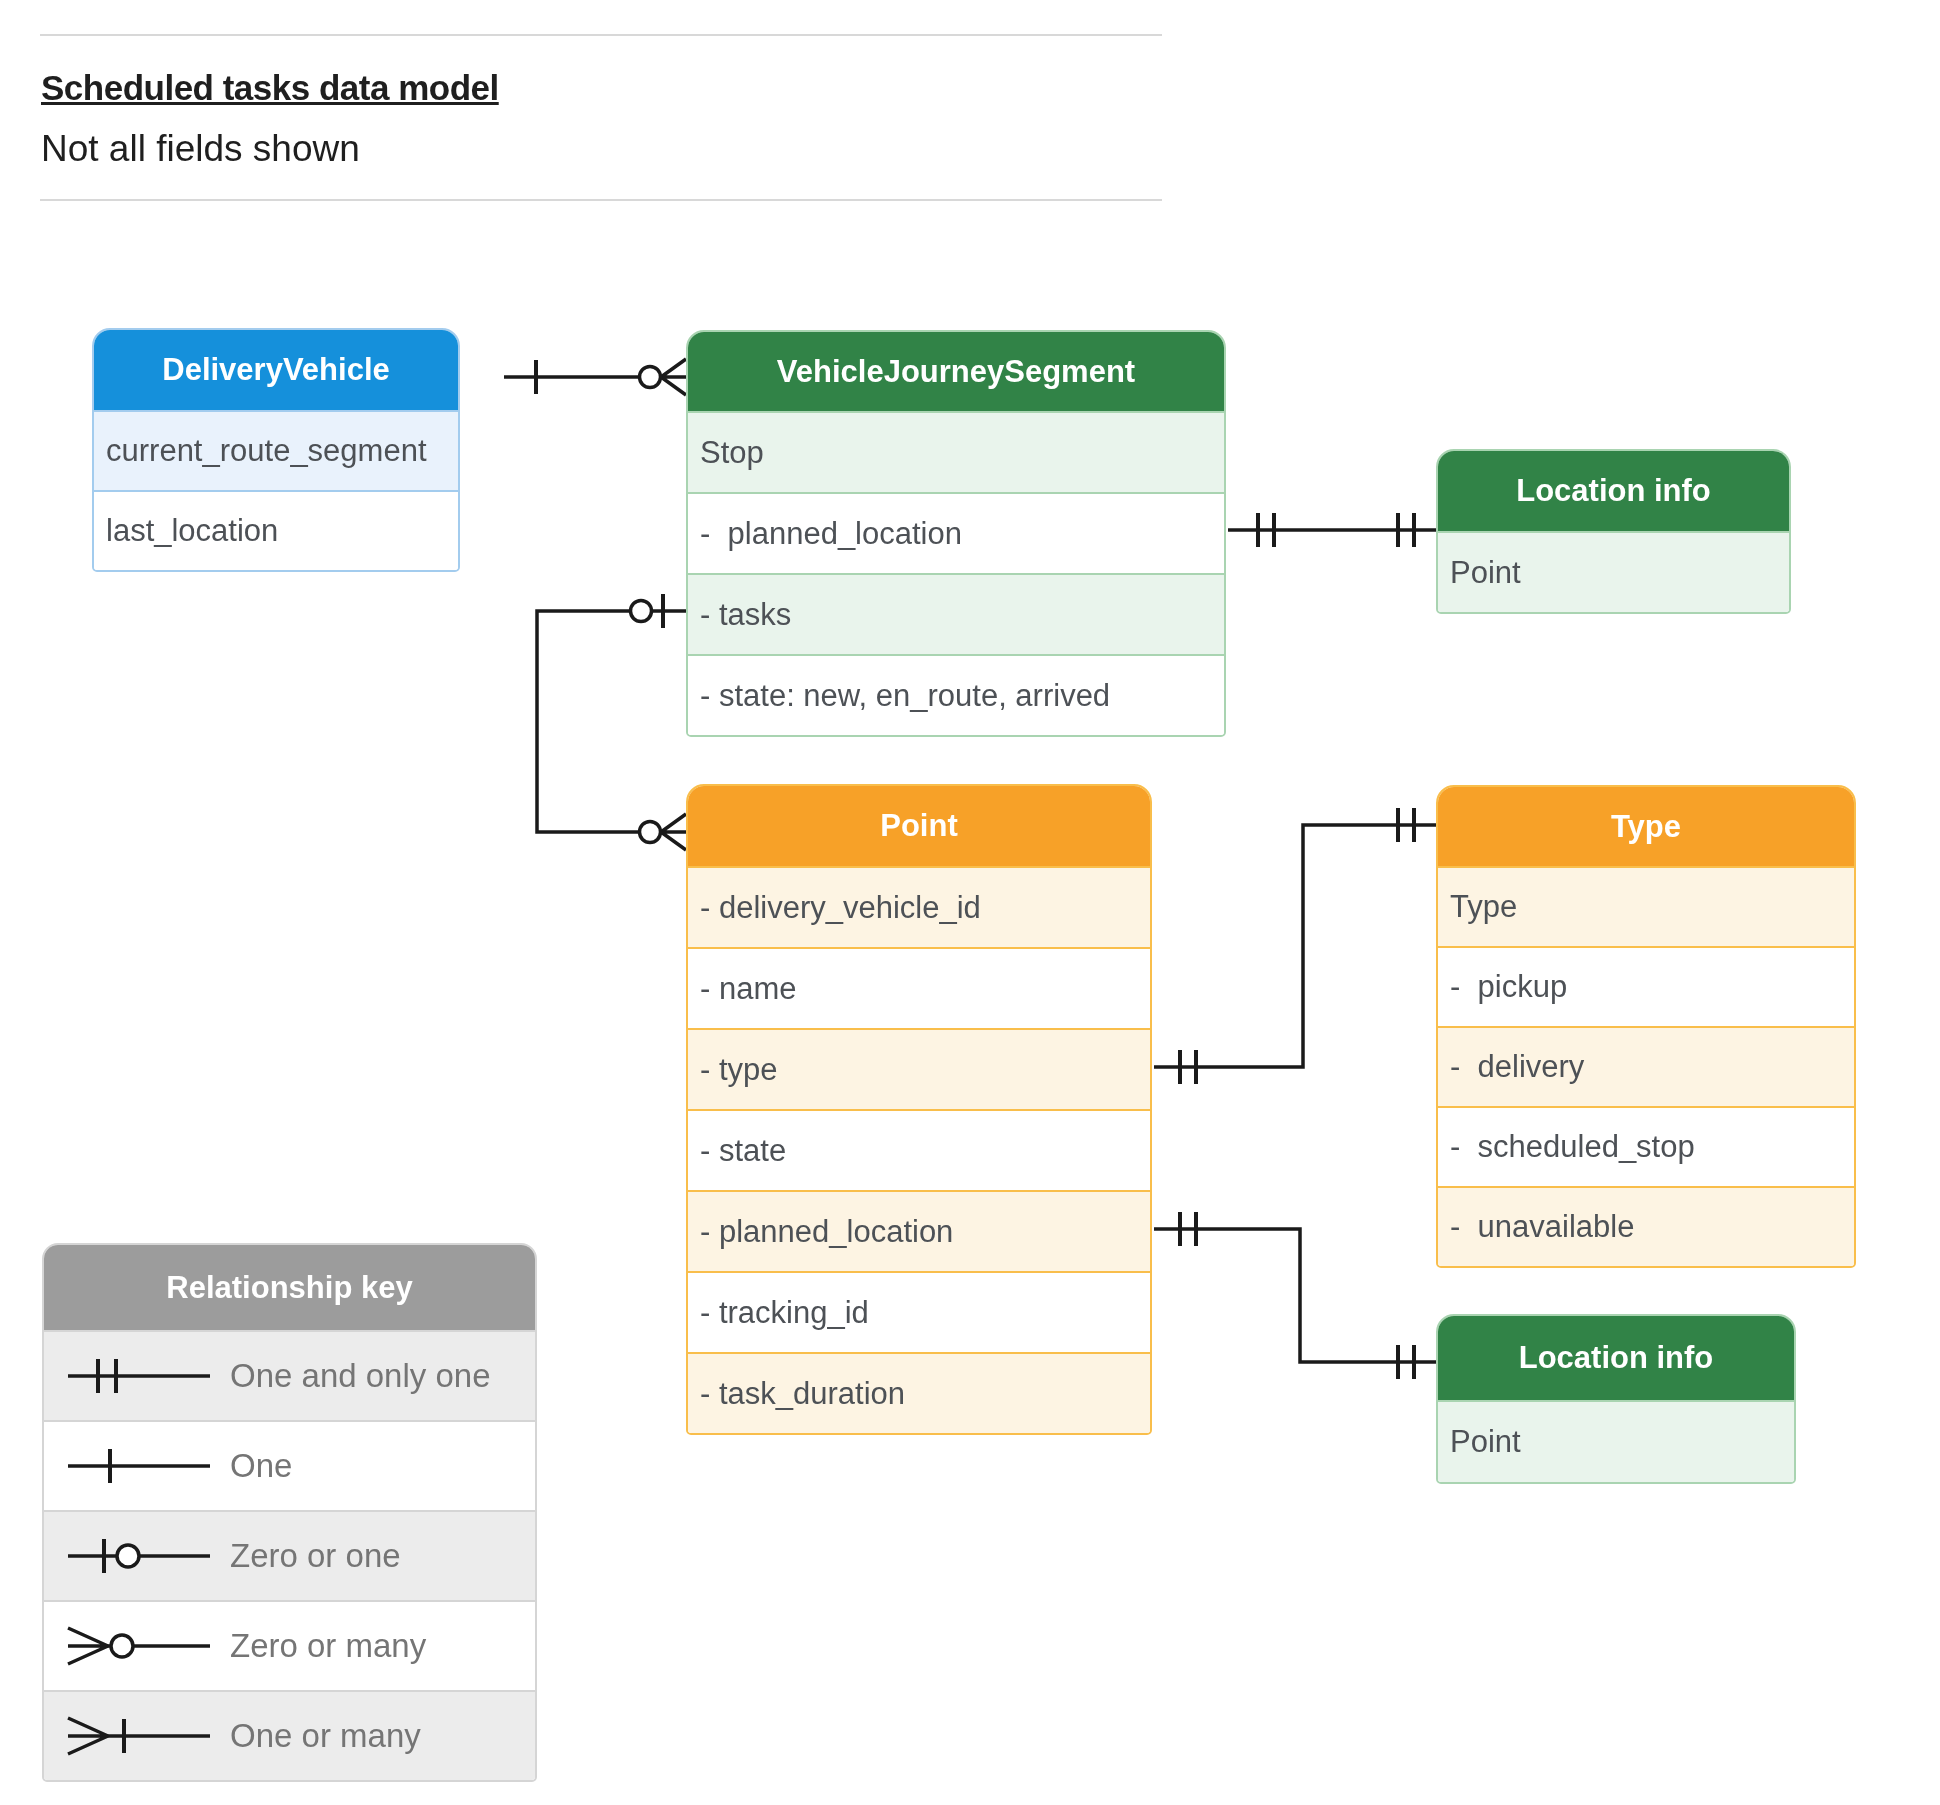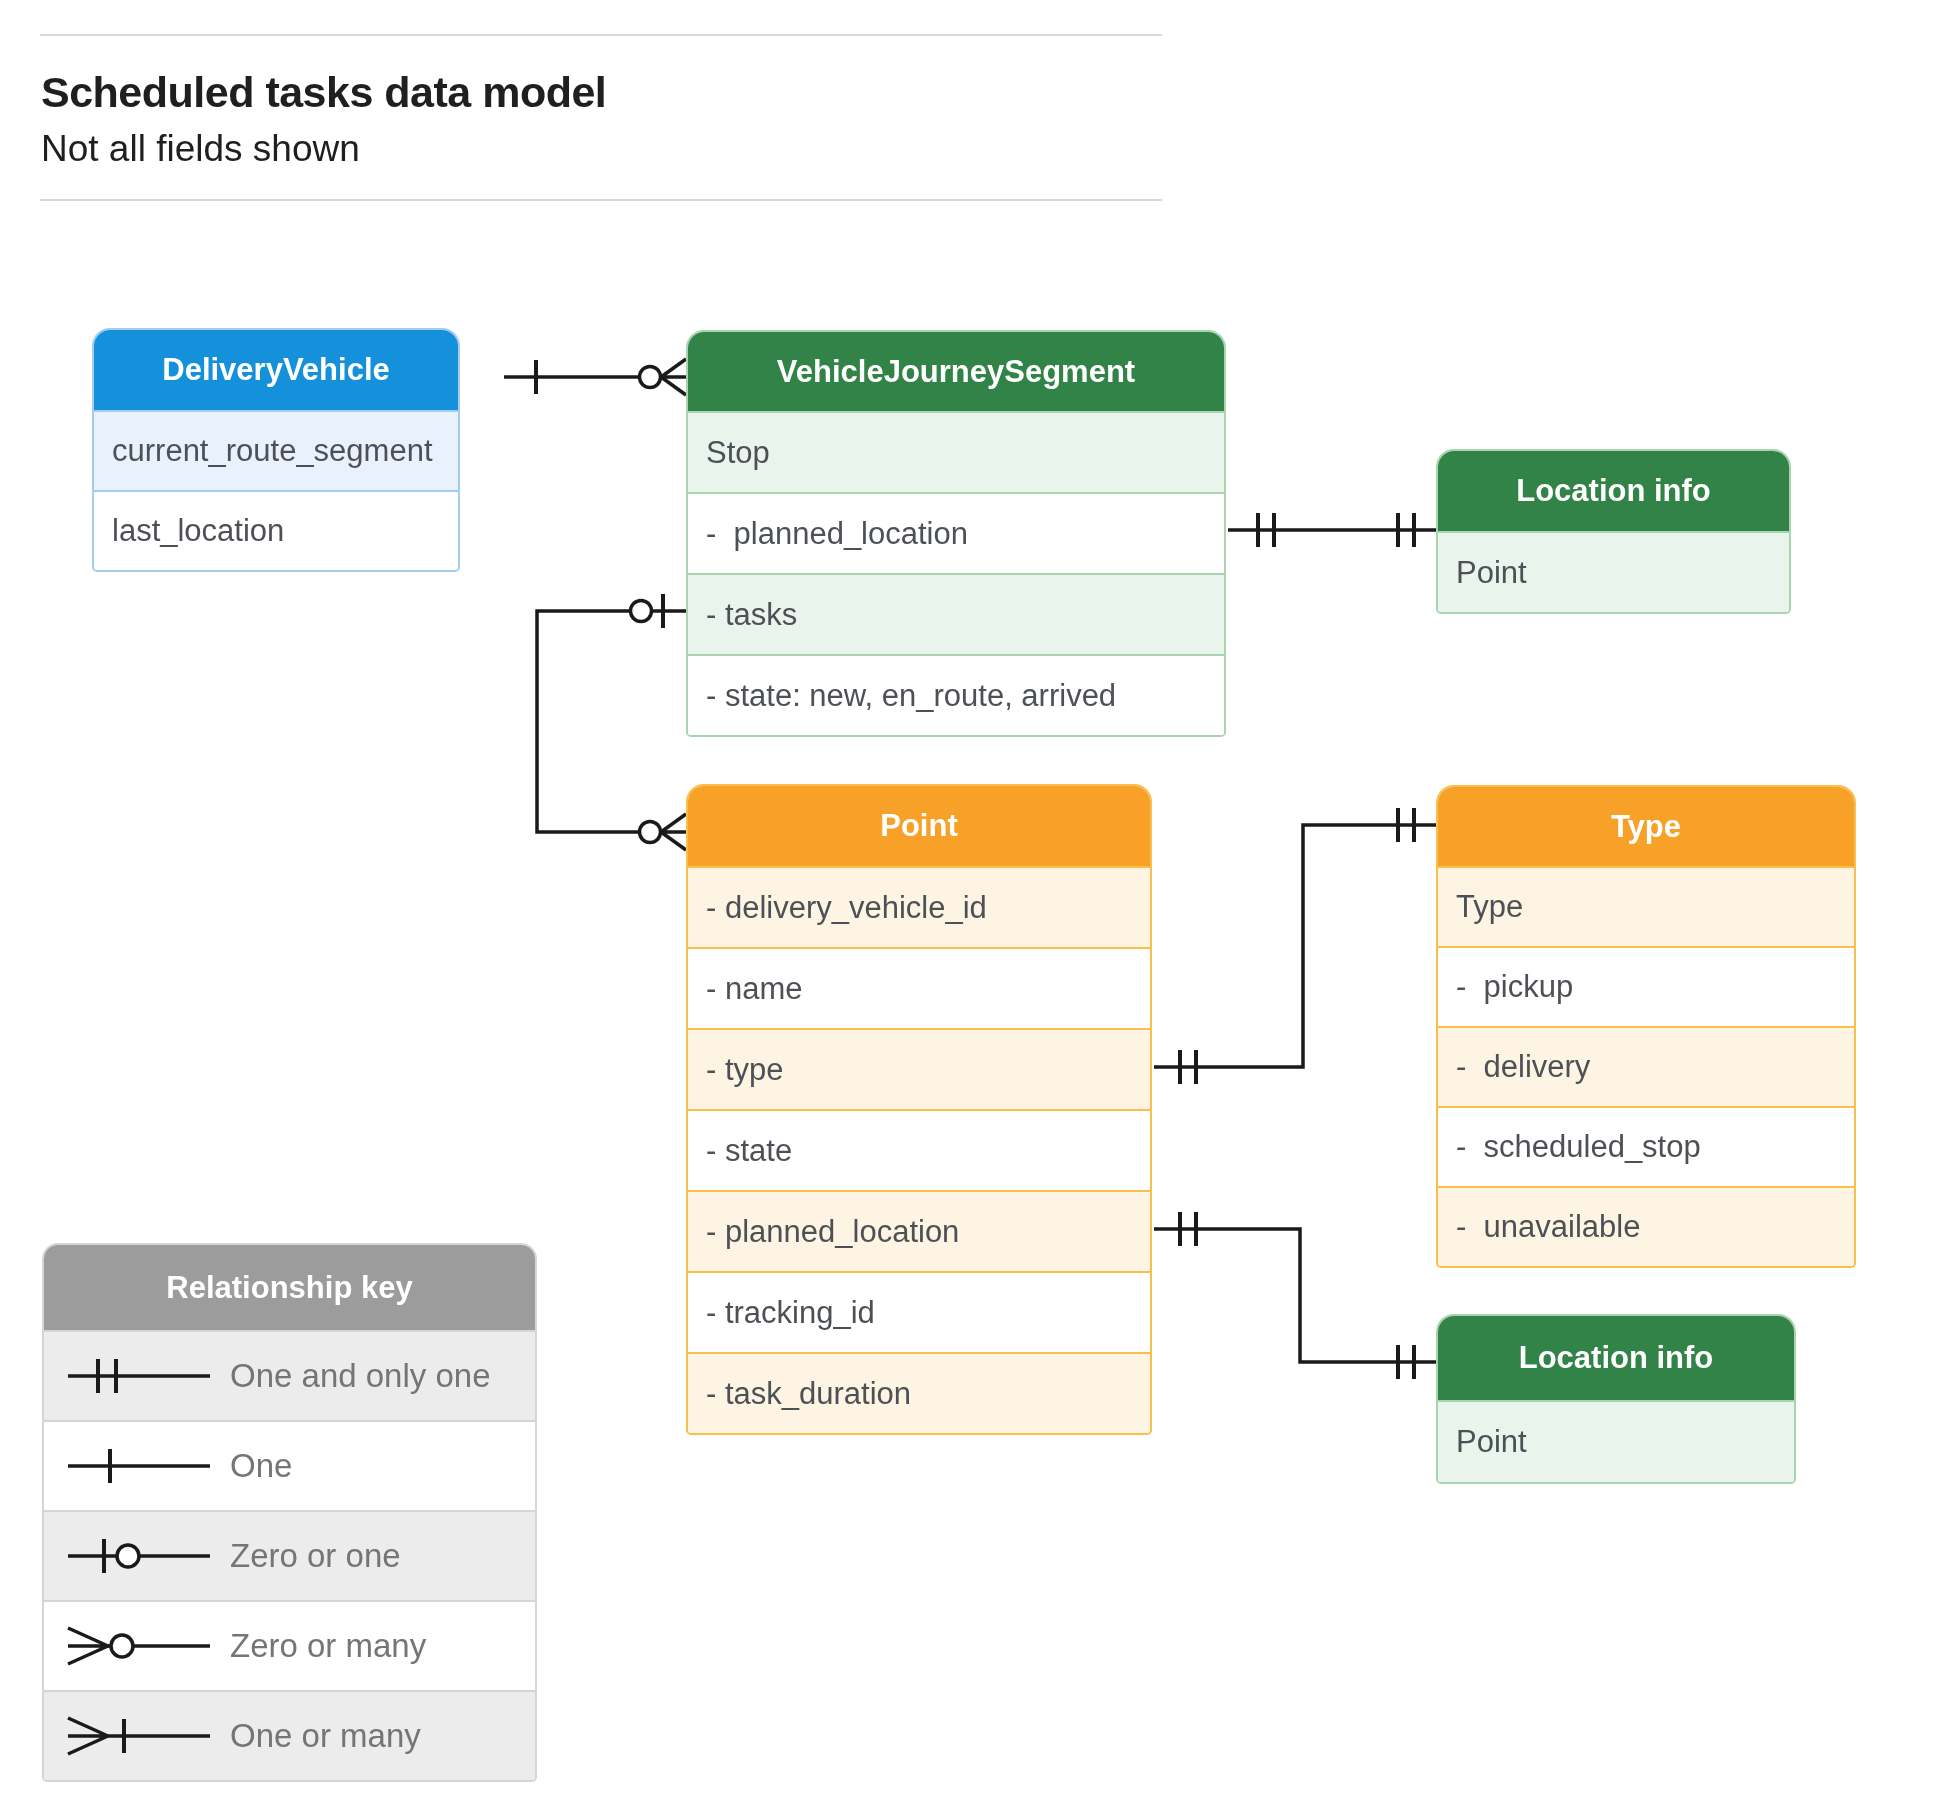--- a/index.html
+++ b/index.html
@@ -2,37 +2,37 @@
 <html><head>
 <meta charset="utf-8">
 <style>
   html,body { margin:0; padding:0; background:#ffffff; }
   .canvas {
     position:relative; width:1940px; height:1805px; background:#ffffff;
     font-family:"Liberation Sans","DejaVu Sans",sans-serif; overflow:hidden;
   }
   .rule { position:absolute; left:40px; width:1122px; height:2px; background:#d8d8d8; }
   .page-title {
-    position:absolute; left:41px; top:68px; font-size:43px; font-weight:700;
-    color:#1f1f1f; letter-spacing:-0.5px;
+    position:absolute; left:41px; top:68px; font-size:35px; font-weight:700;
+    color:#1f1f1f; letter-spacing:-0.5px;text-decoration:underline;
   }
   .page-subtitle { position:absolute; left:41px; top:128px; font-size:37px; color:#1f1f1f; }
 
   .entity {
     position:absolute; border:2px solid var(--bc); border-radius:18px 18px 5px 5px;
     overflow:hidden; background:#ffffff; box-sizing:border-box;
   }
   .entity .hdr {
     height:var(--hh,80px); background:var(--hbg); color:#ffffff;
     display:flex; align-items:center; justify-content:center;
     font-size:31px; font-weight:700;
   }
   .entity .row {
     height:var(--rh,81px); background:#ffffff; border-top:2px solid var(--bc);
-    display:flex; align-items:center; padding:0 18px; box-sizing:border-box;
+    display:flex; align-items:center; padding:0 12px; box-sizing:border-box;
     font-size:31px; color:#4d5156; white-space:pre;
   }
   .entity .row.alt { background:var(--lbg); }
 
   .e-dv   { left:56px;   top:328px;  width:368px;margin-left:36px; --bc:#a3ccee; --hbg:#1590db; --lbg:#e9f2fc; --hh:80px; --rh:80px; }
   .e-vjs  { left:686px;  top:330px;  width:540px; --bc:#a9d4b1; --hbg:#318347; --lbg:#e9f4ec; --hh:79px; --rh:81px; }
   .e-lit  { left:1436px; top:449px;  width:355px; --bc:#a9d4b1; --hbg:#318347; --lbg:#e9f4ec; --hh:80px; --rh:81px; }
   .e-task { left:686px;  top:784px;  width:466px; --bc:#f9be4b; --hbg:#f7a128; --lbg:#fdf4e3; --hh:80px; --rh:81px; }
   .e-type { left:1436px; top:785px;  width:420px; --bc:#f9be4b; --hbg:#f7a128; --lbg:#fdf4e3; --hh:79px; --rh:80px; }
   .e-lib  { left:1436px; top:1314px; width:360px; --bc:#a9d4b1; --hbg:#318347; --lbg:#e9f4ec; --hh:84px; --rh:82px; }

